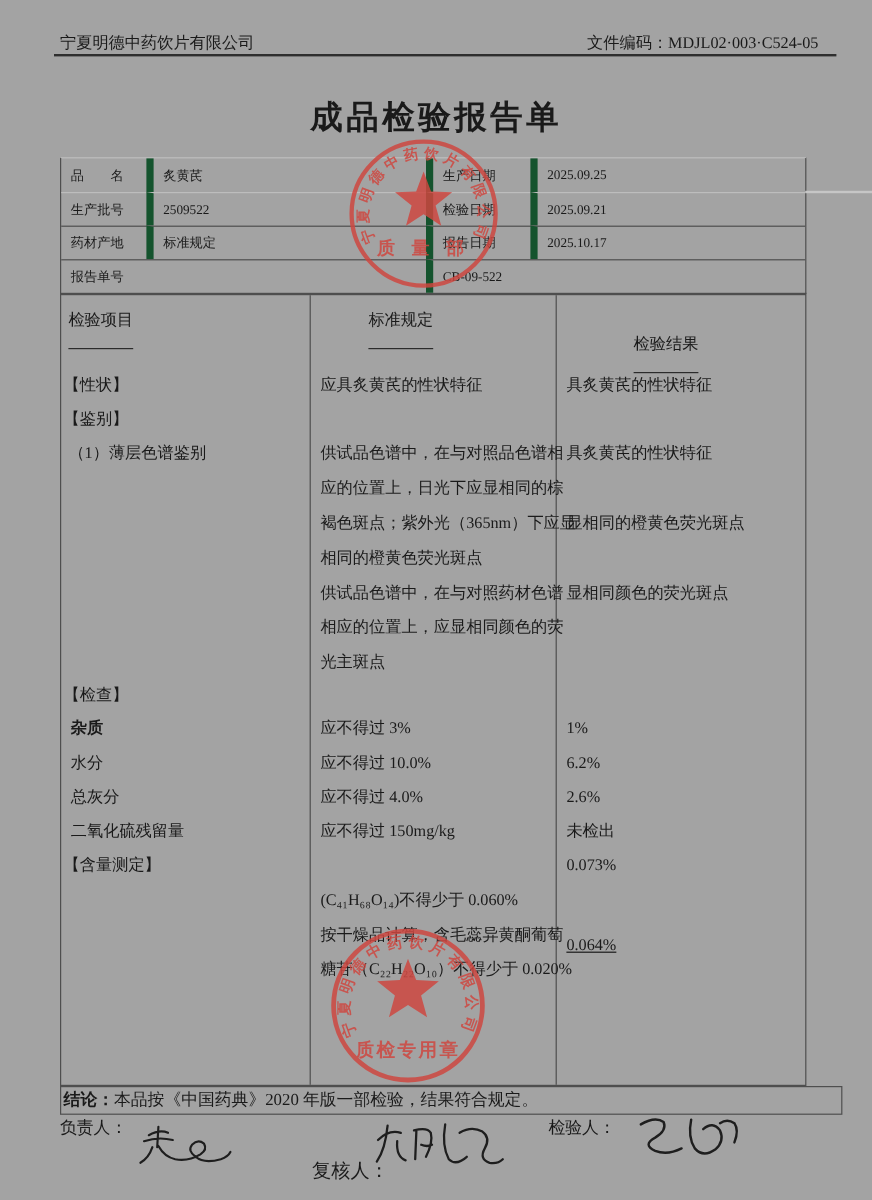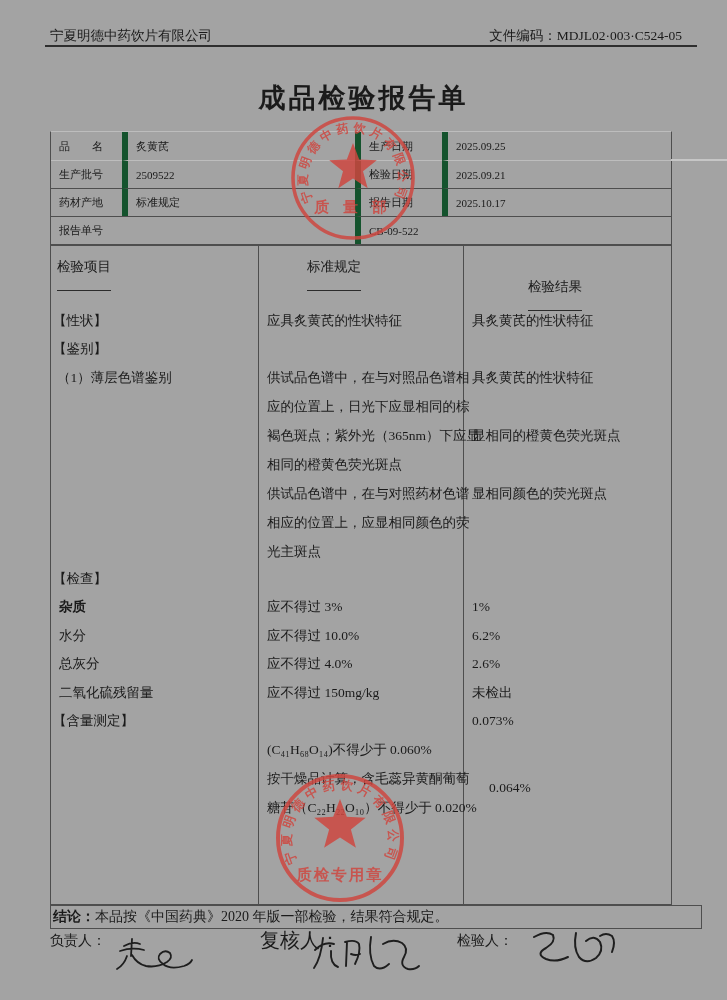--- a/index.html
+++ b/index.html
@@ -101,30 +101,30 @@
 
     <div class="t" style="left:421px;top:65px;">具炙黄芪的性状特征</div>
     <div class="t" style="left:421px;top:122px;">具炙黄芪的性状特征</div>
     <div class="t" style="left:421px;top:180px;">显相同的橙黄色荧光斑点</div>
     <div class="t" style="left:421px;top:238px;">显相同颜色的荧光斑点</div>
     <div class="t" style="left:421px;top:351px;">1%</div>
     <div class="t" style="left:421px;top:380px;">6.2%</div>
     <div class="t" style="left:421px;top:408px;">2.6%</div>
     <div class="t" style="left:421px;top:437px;">未检出</div>
     <div class="t" style="left:421px;top:465px;">0.073%</div>
-    <div class="t" style="left:438px;top:532px;">0.064%</div>
+    <div class="t" style="left:421px;top:532px;text-decoration:underline;">0.064%</div>
   </div>
 
   <div id="conclRow">
     <span style="font-weight:bold;">结论：</span>
     <span>本品按《中国药典》2020 年版一部检验，结果符合规定。</span>
   </div>
 
   <div class="t" style="left:50px;top:931px;font-size:14px;">负责人：</div>
-  <div class="t" style="left:260px;top:931px;font-size:20px;">复核人：</div>
+  <div class="t" style="left:260px;top:967px;font-size:16px;">复核人：</div>
   <div class="t" style="left:457px;top:931px;font-size:14px;">检验人：</div>
 
   <svg class="sig" style="left:106px;top:934px;" width="95" height="50" viewBox="0 0 95 50">
     <g stroke="#1e1e1e" stroke-width="1.8" fill="none" stroke-linecap="round">
       <path d="M18 12 Q27 7 34 10 M26 5 L25 22 M14 17 Q26 13 38 16 M21 22 Q18 31 11 35"></path>
       <path d="M26 21 Q31 30 40 32 Q51 34 61 28 Q67 24 64 19 Q59 15 54 20 Q50 25 57 30 Q64 36 78 32 Q84 30 86 26"></path>
     </g>
   </svg>
   <svg class="sig" style="left:305px;top:928px;" width="120" height="56" viewBox="0 0 120 56">
     <g stroke="#1e1e1e" stroke-width="1.9" fill="none" stroke-linecap="round">

